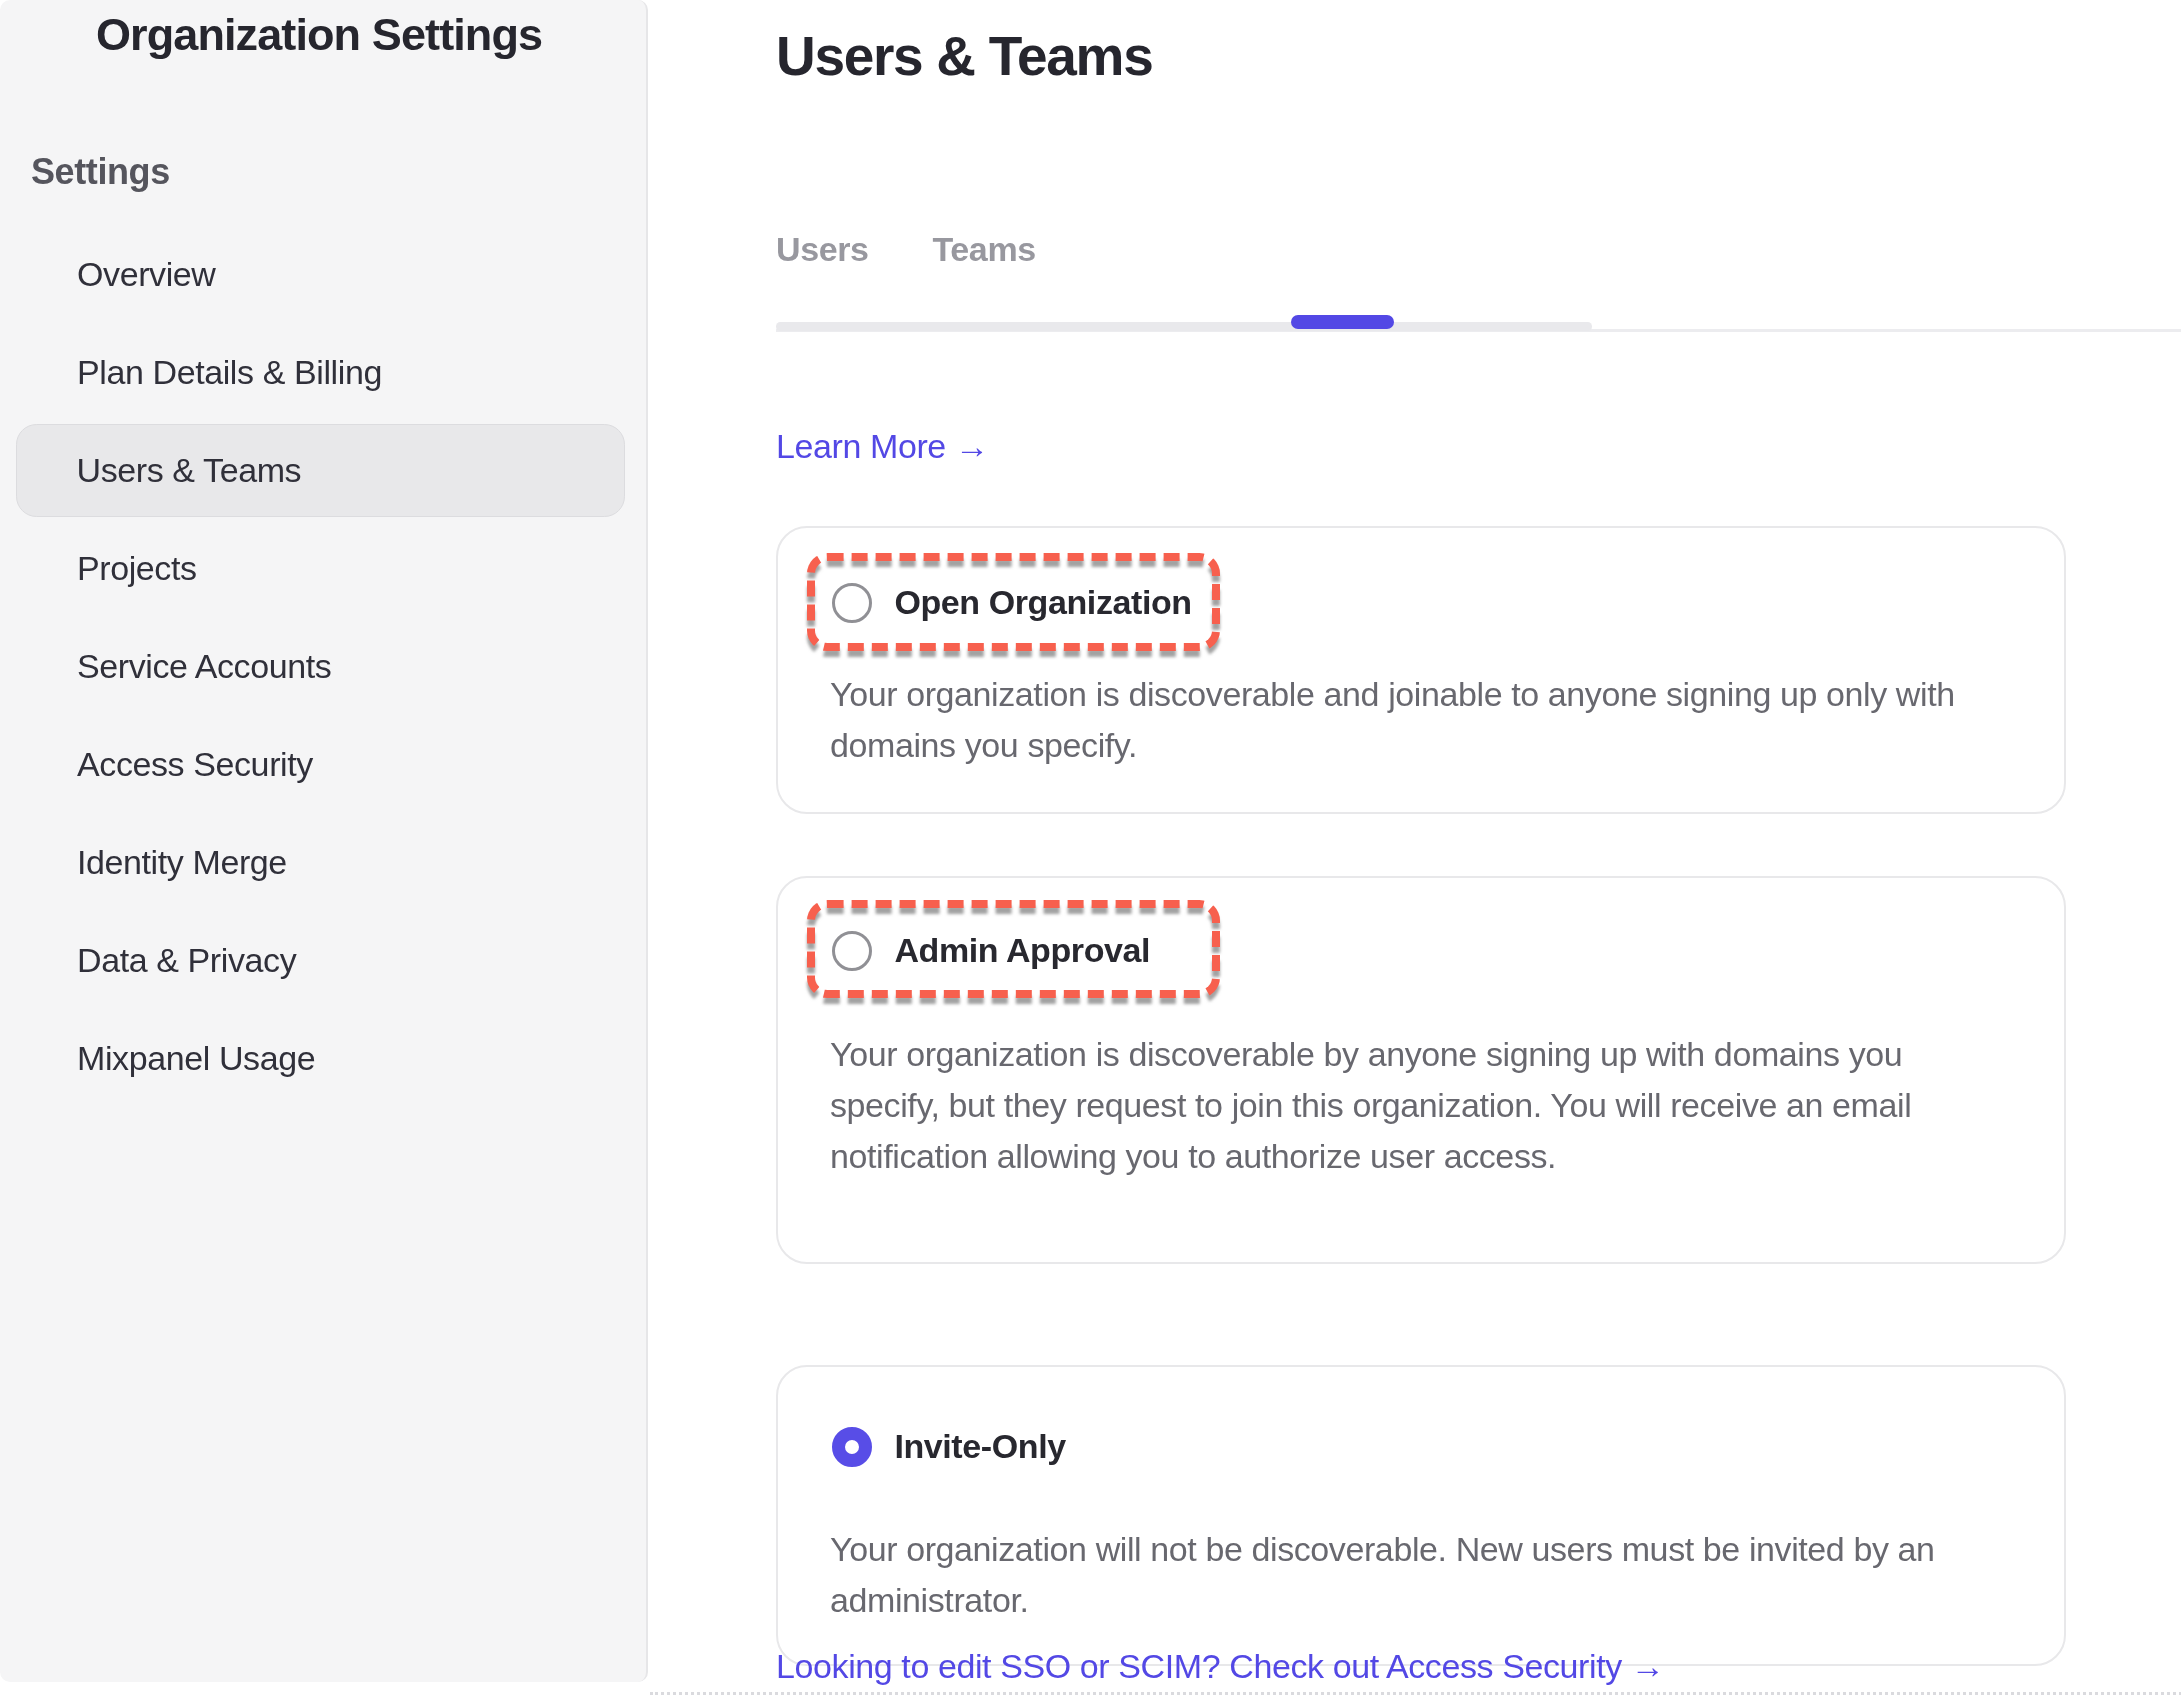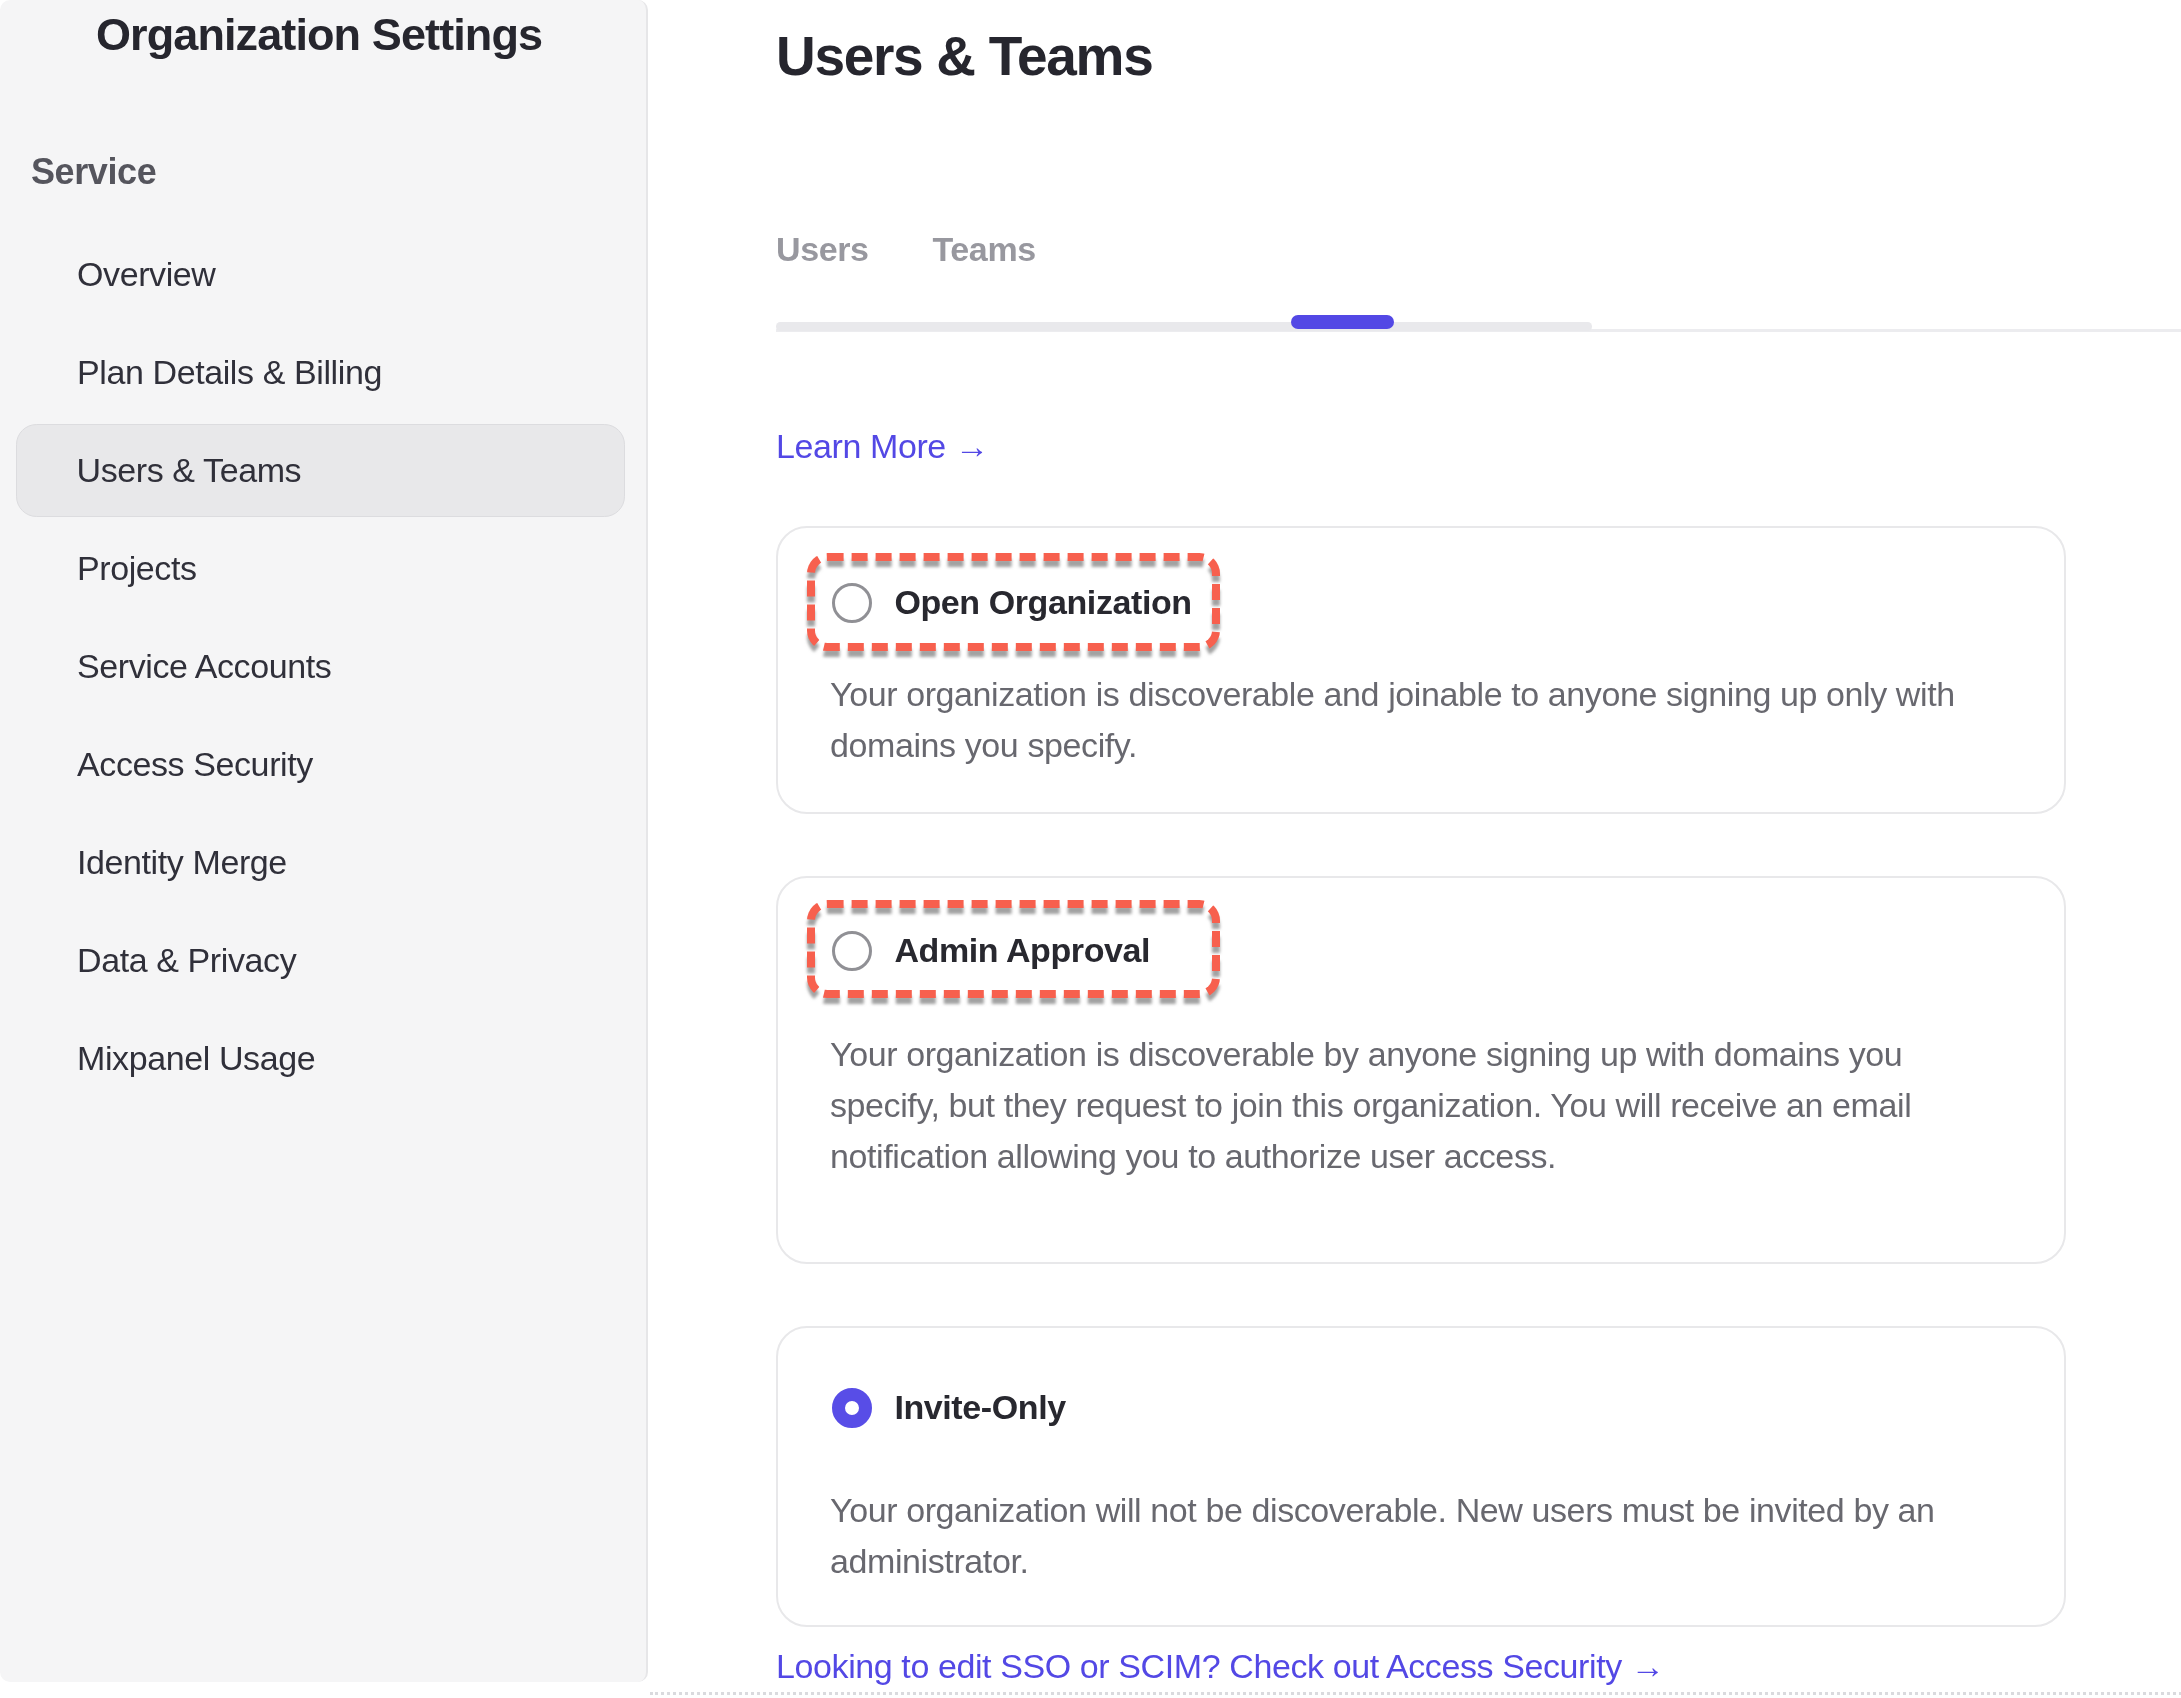--- a/index.html
+++ b/index.html
@@ -72,21 +72,21 @@
   .cards{
     position:absolute;left:126px;top:526px;width:1290px;
     display:flex;flex-direction:column;gap:62px;
   }
   .card{
     position:relative;box-sizing:border-box;background:#fff;
     border:2.6px solid #e8e8ea;border-radius:31px;
   }
   .card.c1{height:288px;}
   .card.c2{height:388px;}
-  .card.c3{height:301px;}
+  .card.c3{height:301px;margin-top:39px;}
   .annotation-box{
     position:absolute;left:29px;width:413px;height:98px;
     border:8.6px dashed #f7604e;border-radius:20.6px;box-sizing:border-box;
     filter:drop-shadow(0 6px 1.7px rgba(70,70,70,0.50));
     pointer-events:none;
   }
   .c1 .annotation-box{top:25px;}
   .c2 .annotation-box{top:22.4px;}
   .option-row{
     position:absolute;left:54px;display:flex;align-items:center;gap:22.4px;
@@ -120,21 +120,21 @@
   .bottom-divider{
     position:absolute;left:0;right:0;top:1692px;
     border-top:3.4px dotted #dadade;
   }
 </style>
 </head>
 <body>
 
 <div class="sidebar">
   <div class="sidebar-title">Organization Settings</div>
-  <div class="sidebar-section">Service</div>
+  <div class="sidebar-section">Settings</div>
   <div class="nav">
     <div class="nav-item">
       <span>Overview</span>
     </div>
     <div class="nav-item">
       <span>Plan Details &amp; Billing</span>
     </div>
     <div class="nav-item selected">
       <span>Users &amp; Teams</span>
     </div>

